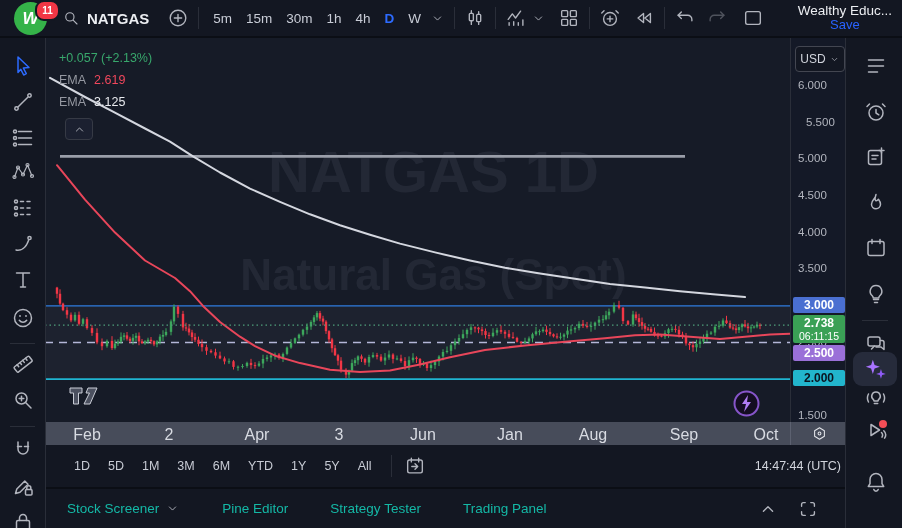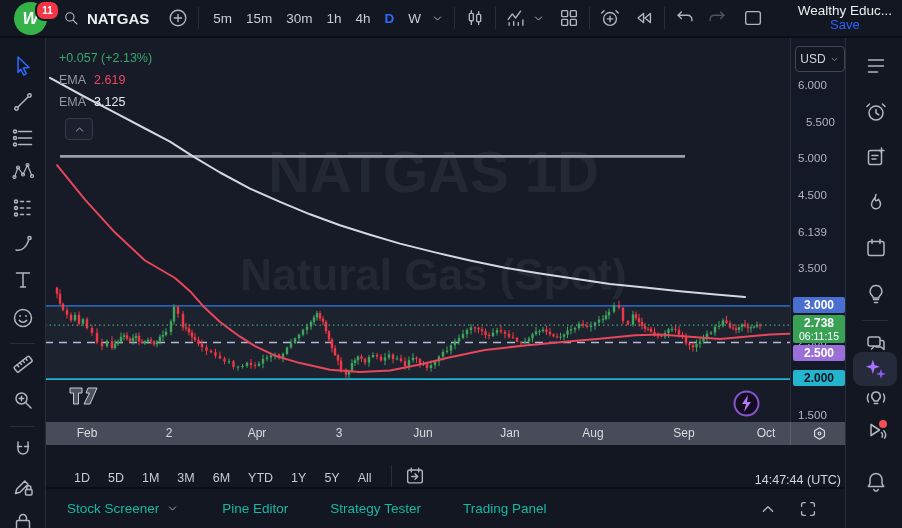--- a/index.html
+++ b/index.html
@@ -38,25 +38,25 @@
   #tvlogo{position:absolute;left:23px;top:347px;width:36px;height:22px;z-index:4;}
   #boost{position:absolute;left:688px;top:352px;width:27px;height:27px;z-index:4;}
   
   #priceaxis{position:absolute;left:790px;top:38px;width:63px;height:384px;border-left:1px solid #2a2e39;background:#141927;z-index:10;cursor:ns-resize;}
   #usdbox{position:absolute;left:4px;top:8px;width:48px;height:24px;border:1px solid #434651;border-radius:4px;display:flex;align-items:center;justify-content:center;gap:3px;font-size:12px;color:#d1d4dc;cursor:pointer;background:#131722;text-align:center;}
   .tick{position:absolute;left:7px;font-size:11.5px;color:#b2b5be;}
   .plabel{position:absolute;left:2px;width:52px;border-radius:2px;text-align:center;font-size:12px;font-weight:600;padding:1px 0;z-index:3;}
   .plabel .sub{font-size:10.5px;font-weight:500;}
   
   #timeaxis{position:absolute;left:45px;top:422px;width:808px;height:23px;background:#474c5a;z-index:9;cursor:ew-resize;}
-  .tlabel{position:absolute;top:4px;transform:translateX(-50%);font-size:12px;color:#d8dbe2;}
+  .tlabel{position:absolute;top:4px;transform:translateX(-50%);font-size:16px;color:#d8dbe2;}
   #taxsep{position:absolute;left:745px;top:0;width:1px;height:23px;background:#5c6170;}
   #taxgear{position:absolute;left:766px;top:3px;width:17px;height:17px;color:#e3e5ea;cursor:pointer;}
   
-  #rangebar{position:absolute;left:45px;top:445px;width:808px;height:42px;background:#131722;display:flex;align-items:flex-end;padding-left:22px;box-sizing:border-box;z-index:9;}
+  #rangebar{position:absolute;left:45px;top:445px;width:808px;height:42px;background:#131722;display:flex;align-items:center;padding-left:22px;box-sizing:border-box;z-index:9;}
   .rng{padding:2px 7px;font-size:12.5px;color:#c7cbd4;cursor:pointer;}
   #clock{margin-left:auto;margin-right:12px;font-size:12.5px;color:#d1d4dc;}
   
   #bottombar{position:absolute;left:45px;top:487px;width:808px;height:41px;background:#131722;border-top:2px solid #0b0e15;display:flex;align-items:center;padding-left:22px;box-sizing:border-box;gap:42px;z-index:9;}
   .btab{font-size:13.5px;color:#14b8a6;display:flex;align-items:center;gap:6px;cursor:pointer;white-space:nowrap;}
   #bbicons{margin-left:auto;margin-right:34px;display:flex;gap:18px;}
   
   #rightrail{position:absolute;left:845px;top:38px;width:57px;height:490px;border-left:1px solid #2a2e39;background:#131722;z-index:25;}
   #rightrail .rtool{position:absolute;left:18px;width:24px;height:24px;cursor:pointer;}
   #rightrail .raildiv{position:absolute;left:16px;width:26px;height:1px;background:#2a2e39;}
@@ -695,21 +695,21 @@
       <span class="icon" style="width:11px;height:11px">
           <svg viewBox="0 0 24 24" fill="none" stroke="currentColor" stroke-width="1.5" stroke-linecap="round" stroke-linejoin="round">
             <path d="M7 9.5l5 5 5-5"></path>
           </svg>
         </span>
     </div>
   <div class="tick" style="top: 41px;">6.000</div>
       <div class="tick" style="top: 77.65px; padding-left: 8px;">5.500</div>
       <div class="tick" style="top: 114.3px;">5.000</div>
       <div class="tick" style="top: 150.95px;">4.500</div>
-      <div class="tick" style="top: 187.6px;">6.139</div>
+      <div class="tick" style="top: 187.6px;">4.000</div>
       <div class="tick" style="top: 224.25px;">3.500</div>
       <div class="tick" style="top: 260.9px;">3.000</div>
       <div class="tick" style="top: 297.55px;">2.500</div>
       <div class="tick" style="top: 334.2px;">2.000</div>
       <div class="tick" style="top: 370.85px;">1.500</div>
       <div class="plabel" style="top: 258.9px; background: rgb(74, 111, 209); color: rgb(255, 255, 255);">3.000</div>
       <div class="plabel" style="top: 277.105px; background: rgb(58, 160, 85); color: rgb(255, 255, 255);">2.738<div class="sub">06:11:15</div></div>
       <div class="plabel" style="top: 306.55px; background: rgb(154, 112, 216); color: rgb(255, 255, 255);">2.500</div>
       <div class="plabel" style="top: 332.2px; background: rgb(34, 181, 205); color: rgb(11, 20, 32);">2.000</div>
     </div>

